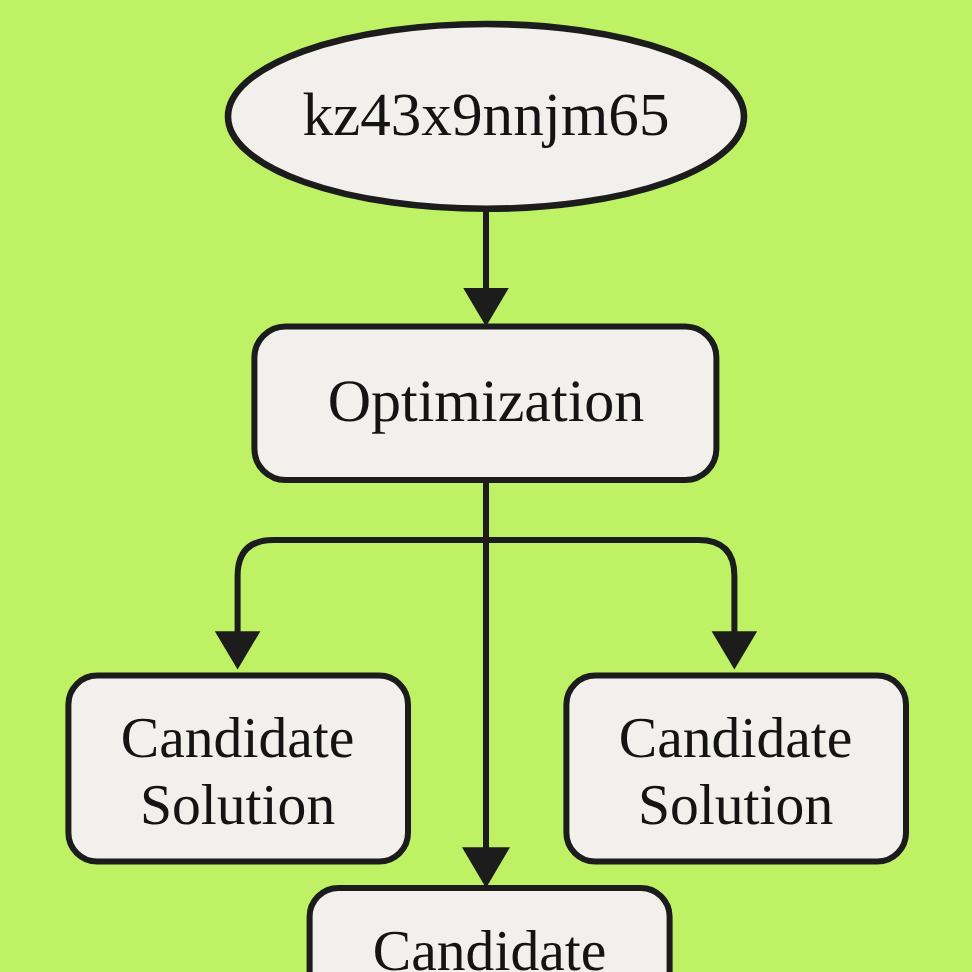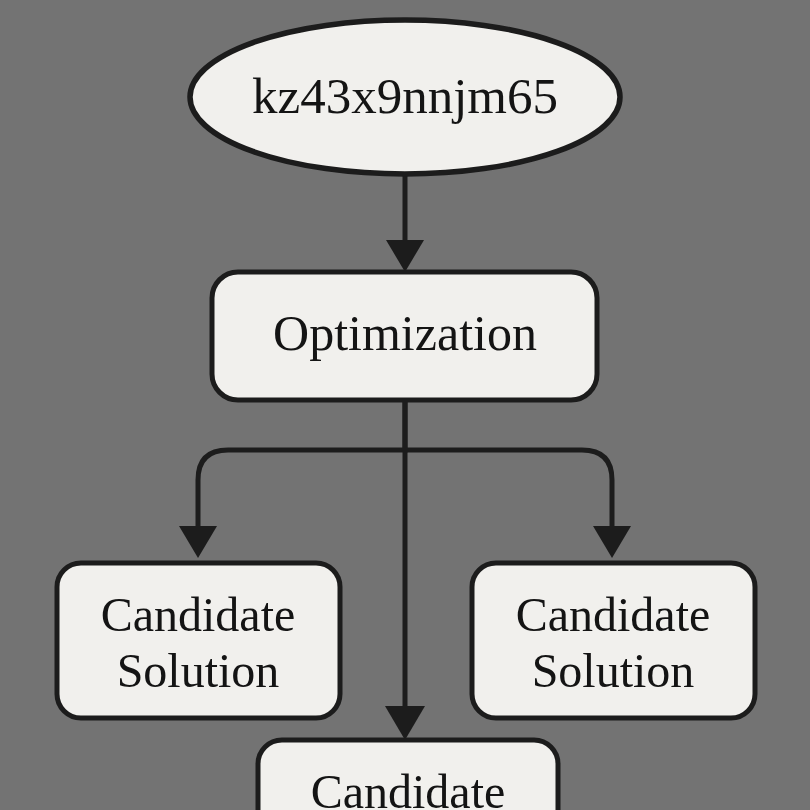--- a/index.html
+++ b/index.html
@@ -11,21 +11,21 @@
   body {
     width: 810px;
     height: 810px;
     overflow: hidden;
     font-family: "Liberation Serif", "DejaVu Serif", serif;
   }
   #diagram-root {
     position: relative;
     width: 810px;
     height: 810px;
-    background: #737373;
+    background: #bef264;
   }
   svg.flow-canvas {
     position: absolute;
     top: 0;
     left: 0;
     width: 810px;
     height: 810px;
     display: block;
   }
   .node-shape {

